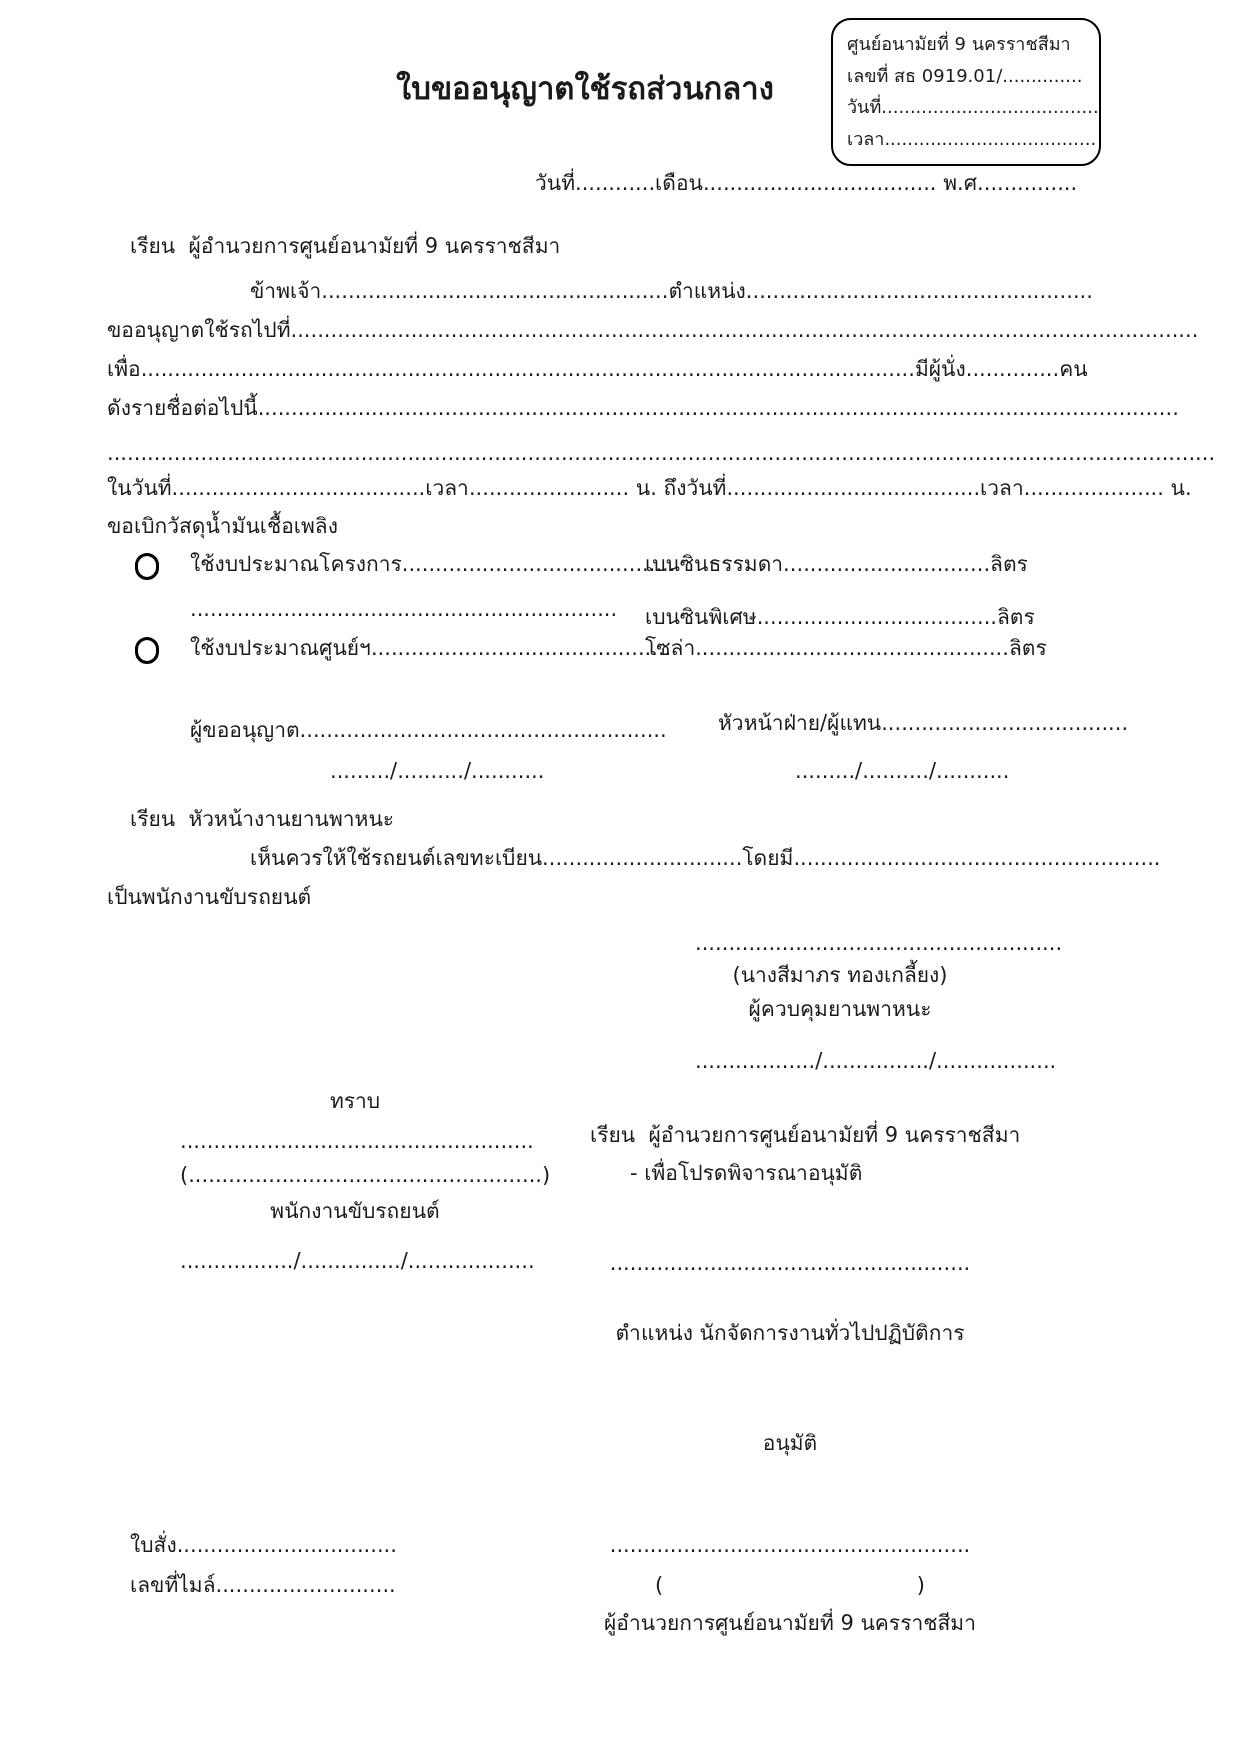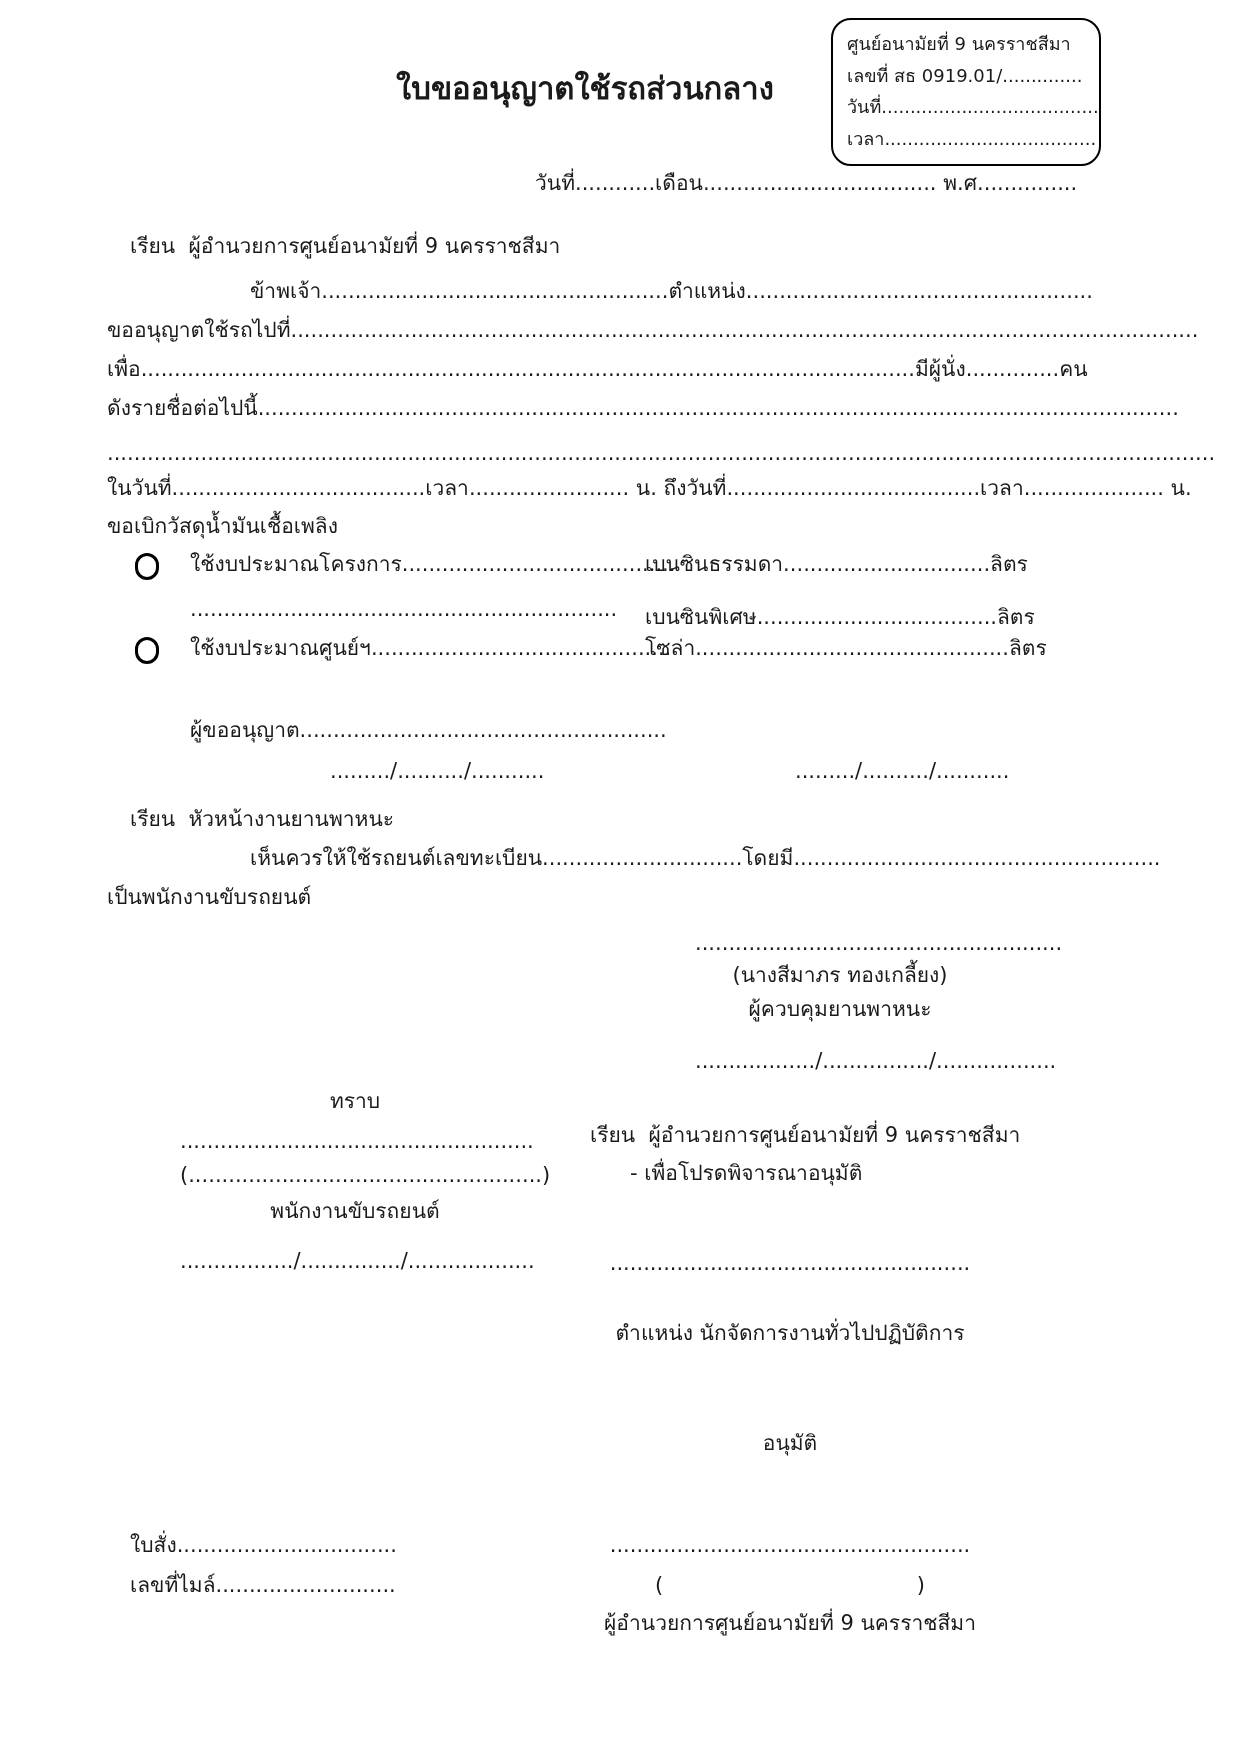--- a/index.html
+++ b/index.html
@@ -68,20 +68,21 @@
   <div class="abs" style="left:645px; top:549px;">เบนซินธรรมดา...............................ลิตร</div>
 
   <div class="abs" style="left:190px; top:594px;">................................................................</div>
   <div class="abs" style="left:645px; top:594px;margin-top:8px;">เบนซินพิเศษ....................................ลิตร</div>
 
   <div class="checkbox" style="left:135px; top:637px;"></div>
   <div class="abs" style="left:190px; top:633px;">ใช้งบประมาณศูนย์ฯ.............................................</div>
   <div class="abs" style="left:645px; top:633px;">โซล่า...............................................ลิตร</div>
 
   <div class="abs" style="left:190px; top:708px;margin-top:7px;">ผู้ขออนุญาต.......................................................</div>
+  <div class="abs" style="left:718px; top:708px;">หัวหน้าฝ่าย/ผู้แทน.....................................</div>
   <div class="abs" style="left:330px; top:756px;">........./........../...........</div>
   <div class="abs" style="left:795px; top:756px;">........./........../...........</div>
 
   <div class="abs" style="left:130px; top:804px;">เรียน&nbsp;&nbsp;หัวหน้างานยานพาหนะ</div>
   <div class="abs" style="left:250px; top:843px;">เห็นควรให้ใช้รถยนต์เลขทะเบียน..............................โดยมี.......................................................</div>
   <div class="abs" style="left:107px; top:882px;">เป็นพนักงานขับรถยนต์</div>
 
   <div class="abs center" style="left:695px; top:928px; width:290px;">.......................................................</div>
   <div class="abs center" style="left:695px; top:960px; width:290px;">(นางสีมาภร  ทองเกลี้ยง)</div>
   <div class="abs center" style="left:695px; top:994px; width:290px;">ผู้ควบคุมยานพาหนะ</div>

